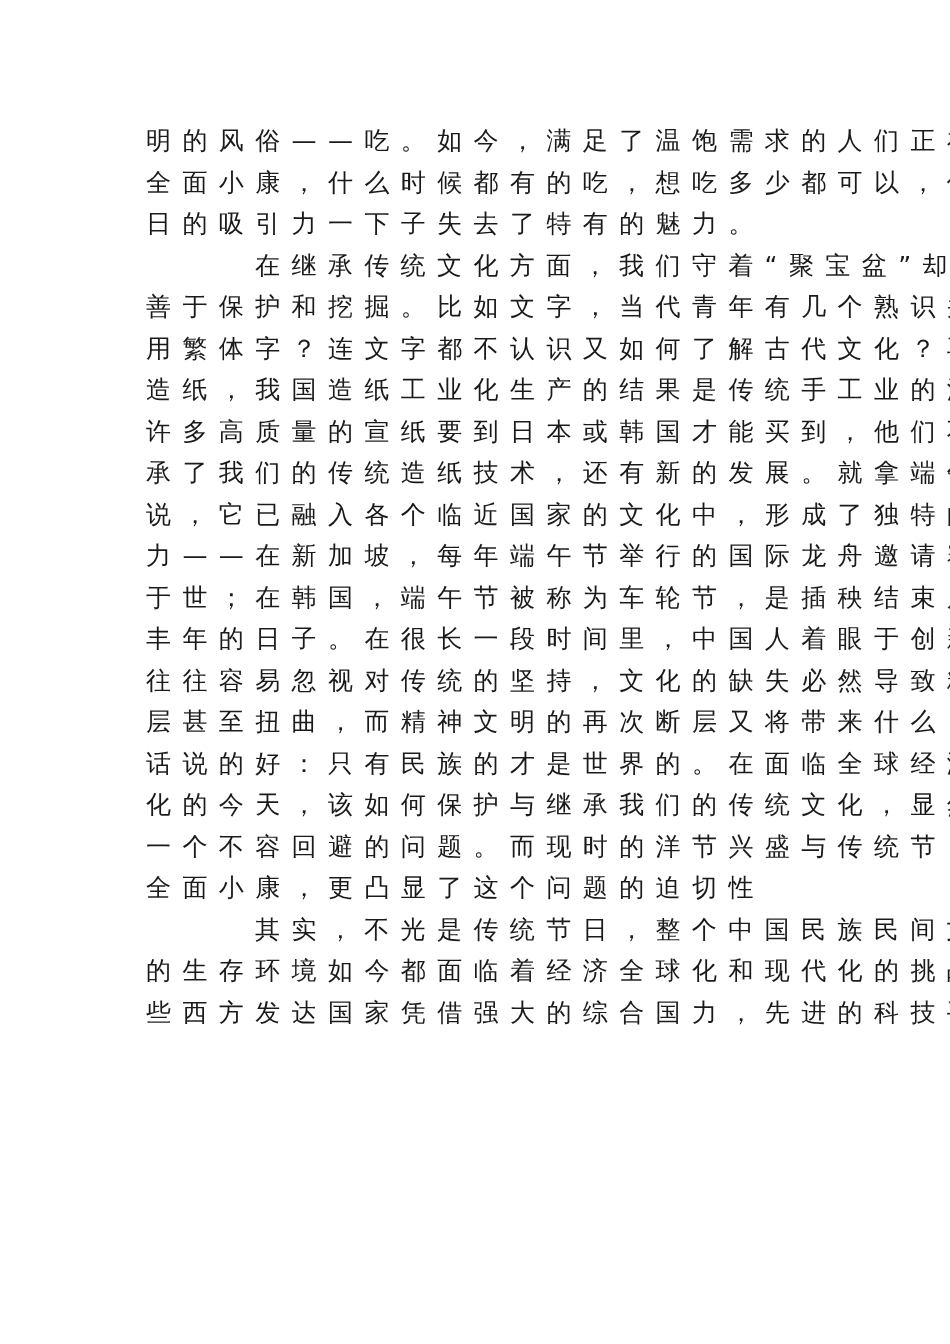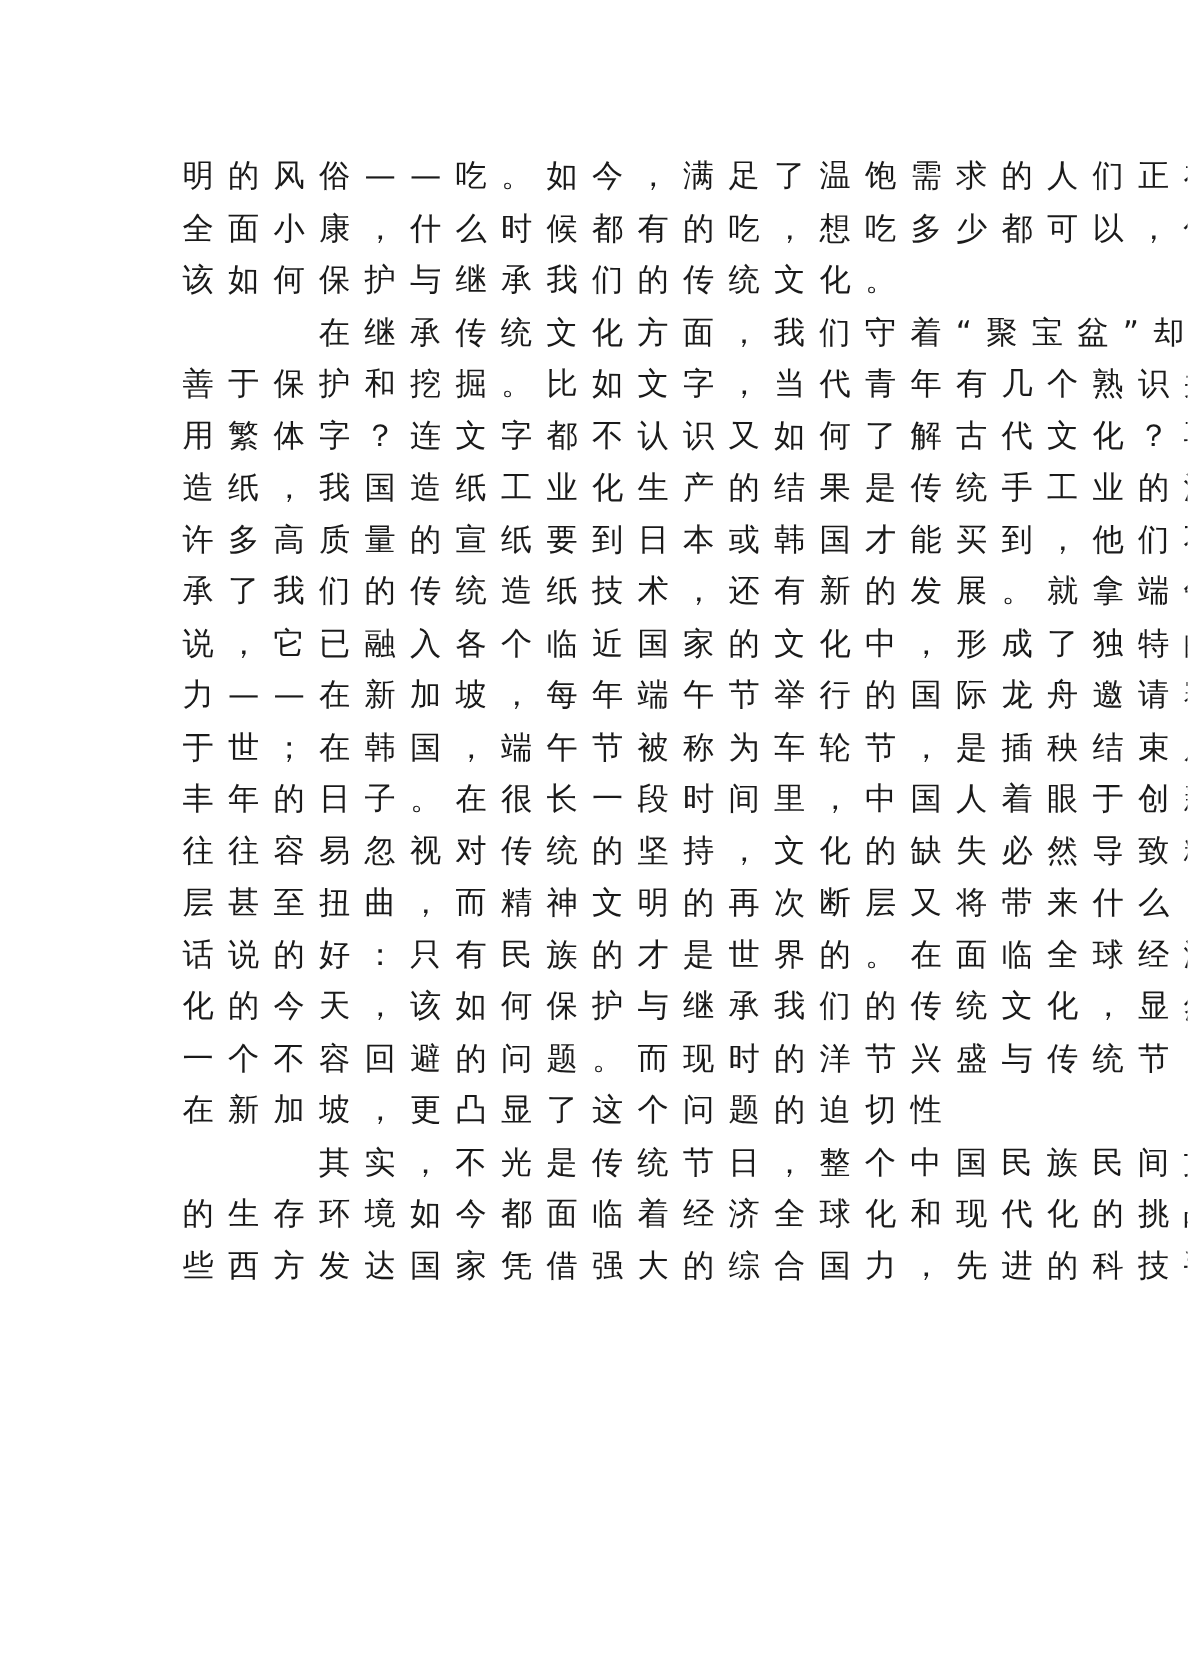--- a/index.html
+++ b/index.html
@@ -31,33 +31,33 @@
     .line.indent {
       padding-left: 109px;
     }
   </style>
 </head>
 <body>
 
 <div class="page">
   <div class="line">明的风俗——吃。如今，满足了温饱需求的人们正在奔向</div>
   <div class="line">全面小康，什么时候都有的吃，想吃多少都可以，传统节</div>
-  <div class="line">该如何保护与继承我们的传统文化。</div>
+  <div class="line">日的吸引力一下子失去了特有的魅力。</div>
   <div class="line indent">在继承传统文化方面，我们守着“聚宝盆”却不</div>
   <div class="line">善于保护和挖掘。比如文字，当代青年有几个熟识并能运</div>
   <div class="line">用繁体字？连文字都不认识又如何了解古代文化？再比如</div>
   <div class="line">造纸，我国造纸工业化生产的结果是传统手工业的流失，</div>
   <div class="line">许多高质量的宣纸要到日本或韩国才能买到，他们不但继</div>
   <div class="line">承了我们的传统造纸技术，还有新的发展。就拿端午节来</div>
   <div class="line">说，它已融入各个临近国家的文化中，形成了独特的生命</div>
   <div class="line">力——在新加坡，每年端午节举行的国际龙舟邀请赛闻名</div>
   <div class="line">于世；在韩国，端午节被称为车轮节，是插秧结束后祈求</div>
   <div class="line">丰年的日子。在很长一段时间里，中国人着眼于创新，却</div>
   <div class="line">往往容易忽视对传统的坚持，文化的缺失必然导致精神断</div>
   <div class="line">层甚至扭曲，而精神文明的再次断层又将带来什么？有句</div>
   <div class="line">话说的好：只有民族的才是世界的。在面临全球经济一体</div>
   <div class="line">化的今天，该如何保护与继承我们的传统文化，显然已是</div>
   <div class="line">一个不容回避的问题。而现时的洋节兴盛与传统节日衰弱</div>
-  <div class="line">在新加坡，更凸显了这个问题的迫切性</div>
+  <div class="line">全面小康，更凸显了这个问题的迫切性</div>
   <div class="line indent">其实，不光是传统节日，整个中国民族民间文化</div>
   <div class="line">的生存环境如今都面临着经济全球化和现代化的挑战。一</div>
   <div class="line">些西方发达国家凭借强大的综合国力，先进的科技手段和</div>
 </div>
 
 </body></html>

